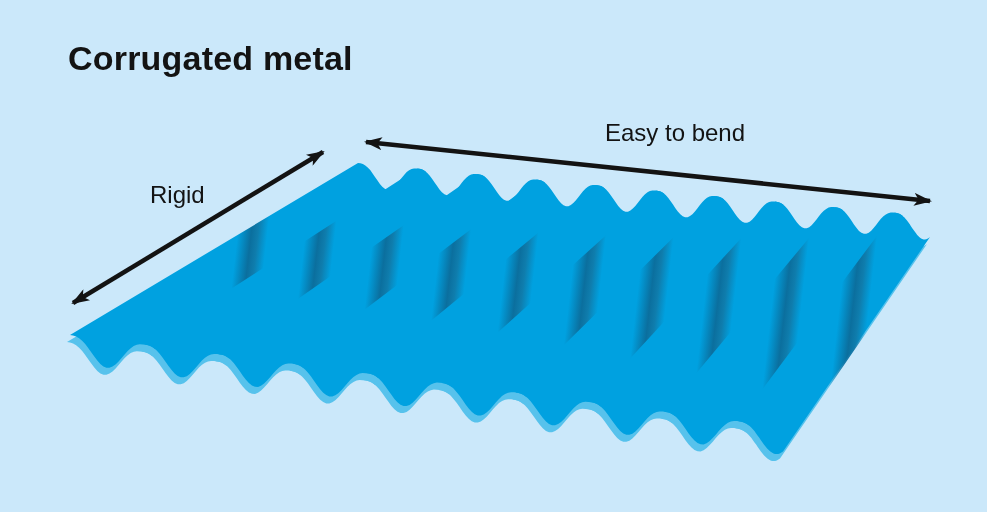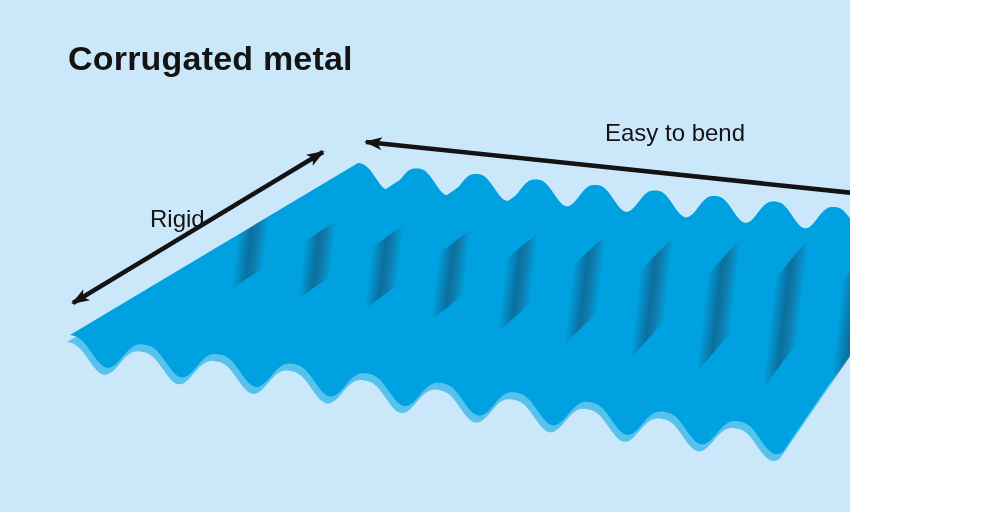--- a/index.html
+++ b/index.html
@@ -1,28 +1,28 @@
 <!DOCTYPE html>
 <html><head>
 <meta charset="utf-8">
 <style>
   html,body{margin:0;padding:0;}
   .stage{
     position:relative;
-    width:850px;height:512px;
+    width:987px;height:512px;
     overflow:hidden;
     font-family:"Liberation Sans", sans-serif;
   }
   .stage svg{position:absolute;inset:0;display:block;}
   .title{
     position:absolute;left:68px;top:38px;margin:0;
     font-size:34px;font-weight:600;letter-spacing:.2px;line-height:1.2;
   }
   .lbl{position:absolute;font-size:24px;font-weight:500;line-height:1.25;white-space:nowrap;}
-  .lbl.rigid{left:150px;top:204px;}
+  .lbl.rigid{left:150px;top:180px;}
   .lbl.easy{left:635px;top:118px;transform:translateX(-50%);margin-left:40px;}
   .arrow line{fill:none;stroke-width:4.5px;}
 </style>
 </head>
 <body>
 
 <div class="stage" id="stage" style="background: rgb(203, 232, 250);">
   <svg id="scene" width="1000" height="512" viewBox="0 0 1000 512">
     <defs>
       <marker id="ah" viewBox="0 0 18 13" refX="16" refY="6.5" markerWidth="18" markerHeight="13" markerUnits="userSpaceOnUse" orient="auto-start-reverse">

